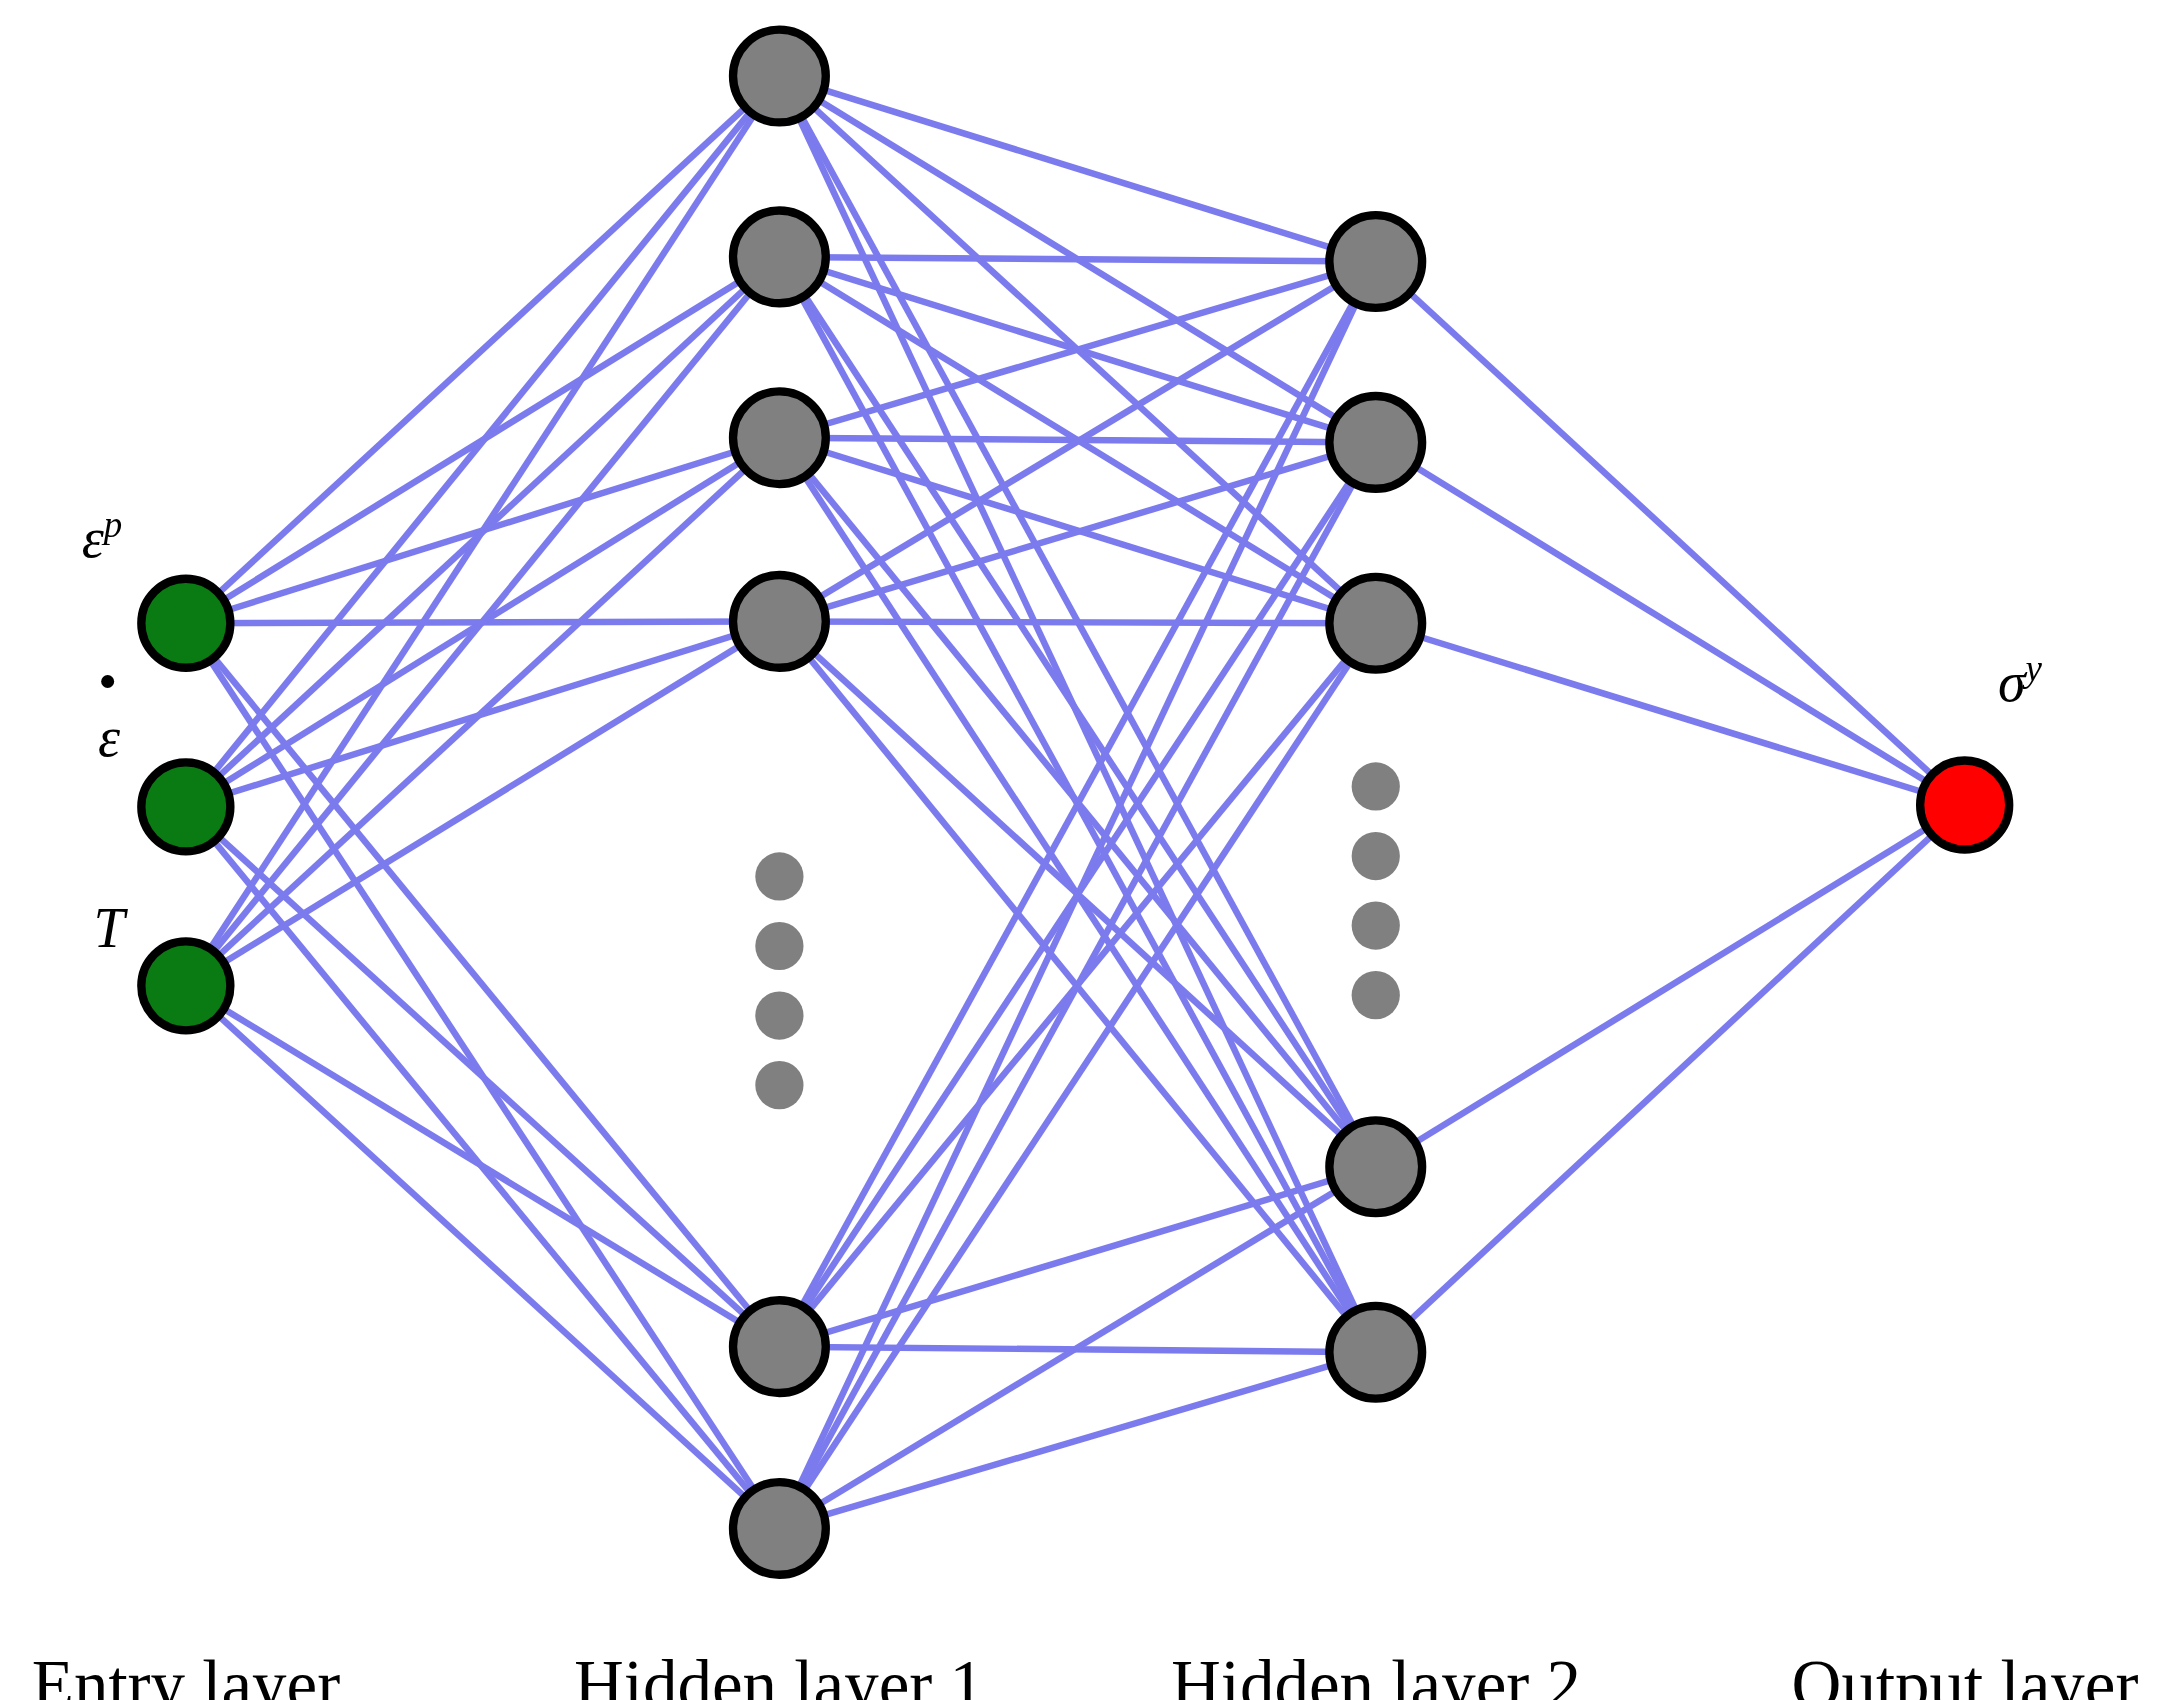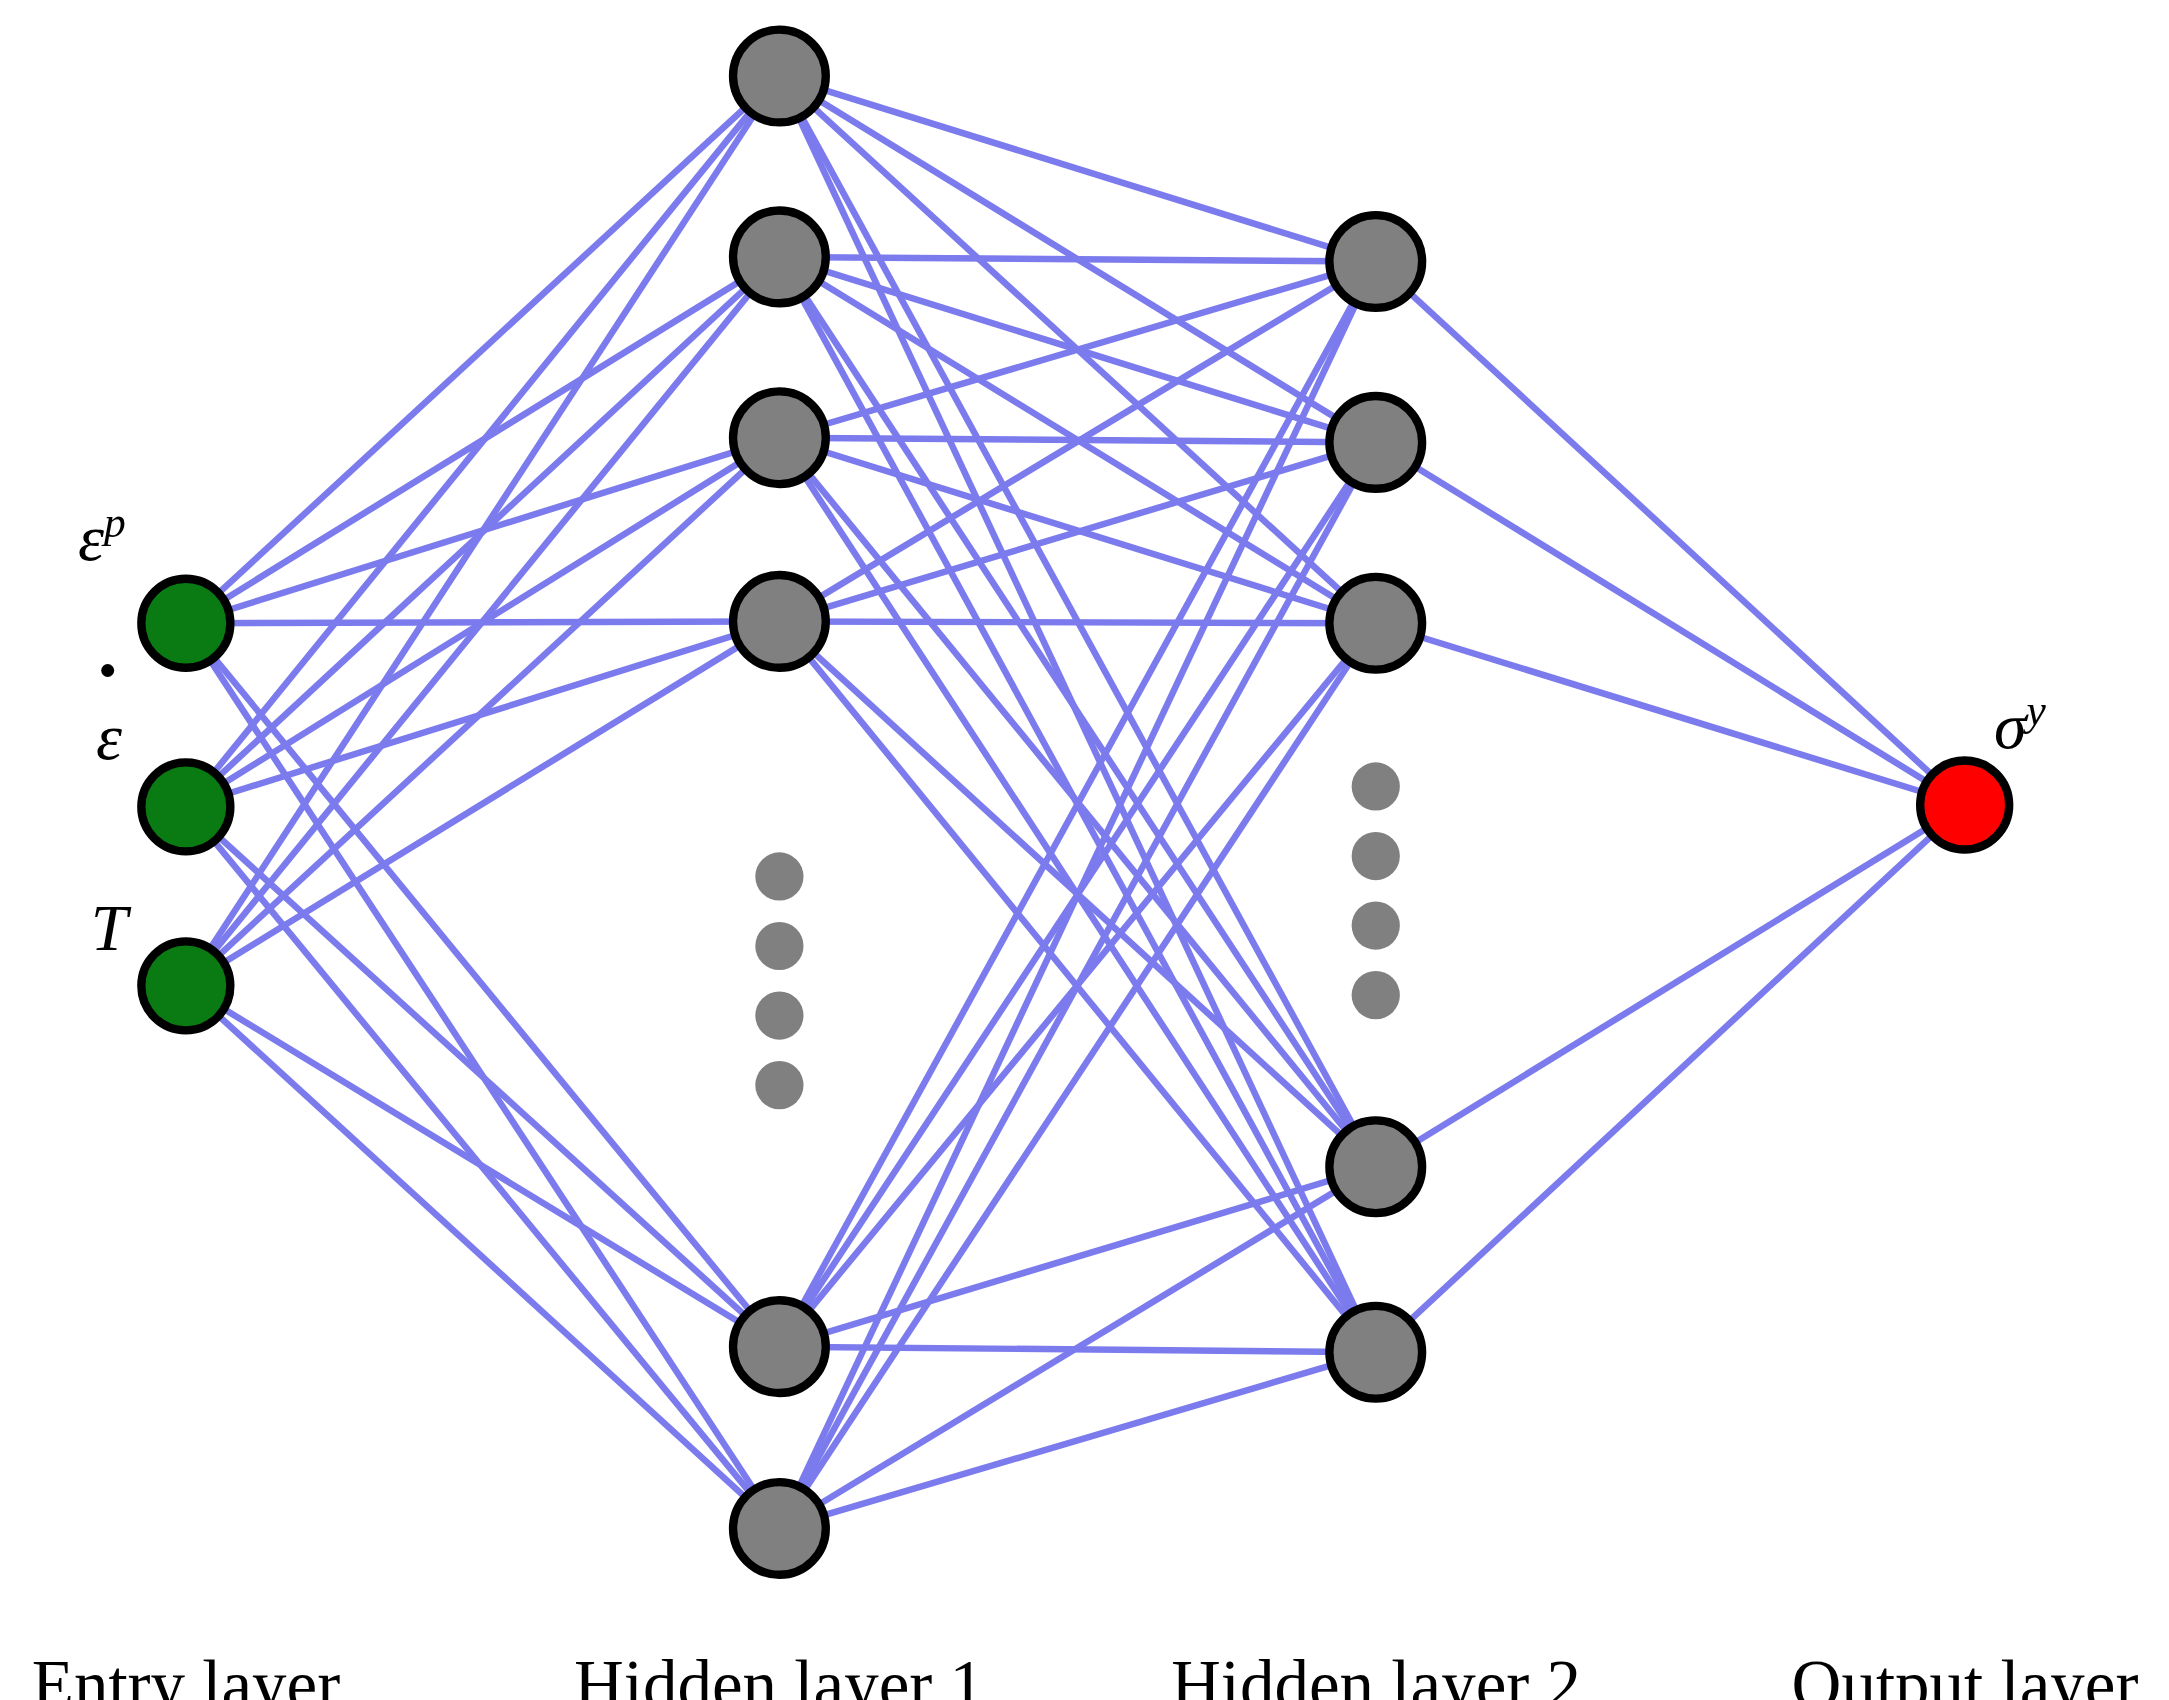--- a/index.html
+++ b/index.html
@@ -29,21 +29,21 @@
     font-size: 69px;
     color: #000000;
     white-space: nowrap;
     text-align: center;
     transform: translateX(-50%);
   }
   .node-label {
     position: absolute;
     font-family: "Liberation Serif", "DejaVu Serif", serif;
     font-style: italic;
-    font-size: 66px;
+    font-size: 56px;
     color: #000000;
     white-space: nowrap;
     line-height: 1;
     transform: translate(-50%, -50%);
   }
   .node-label sup {
     font-size: 0.66em;
     font-style: italic;
     vertical-align: super;
     line-height: 0;
@@ -150,21 +150,21 @@
         <circle cx="1483" cy="923" r="26" fill="#808080"></circle>
         <circle cx="1483" cy="998" r="26" fill="#808080"></circle>
         <circle cx="1483" cy="1073" r="26" fill="#808080"></circle>
       </g>
   </svg>
 
   <div id="labels-layer">
       <div class="node-label" style="left: 102px; top: 538px;"><span>ε</span><sup>p</sup></div>
       <div class="node-label" style="left: 109px; top: 737px;"><span class="dot-accent">ε<span class="accent-mark"></span></span></div>
       <div class="node-label" style="left: 109px; top: 928px;"><span>T</span></div>
-      <div class="node-label" style="left: 2020px; top: 726px;"><span>σ</span><sup>y</sup></div>
+      <div class="node-label" style="left: 2020px; top: 682px;"><span>σ</span><sup>y</sup></div>
     </div>
   <div id="captions-layer">
       <div class="layer-caption" style="left: 186px; top: 1646px;">Entry layer</div>
       <div class="layer-caption" style="left: 779px; top: 1646px;">Hidden layer 1</div>
       <div class="layer-caption" style="left: 1376px; top: 1646px;">Hidden layer 2</div>
       <div class="layer-caption" style="left: 1965px; top: 1646px;">Output layer</div>
     </div>
 
 </div>
 

